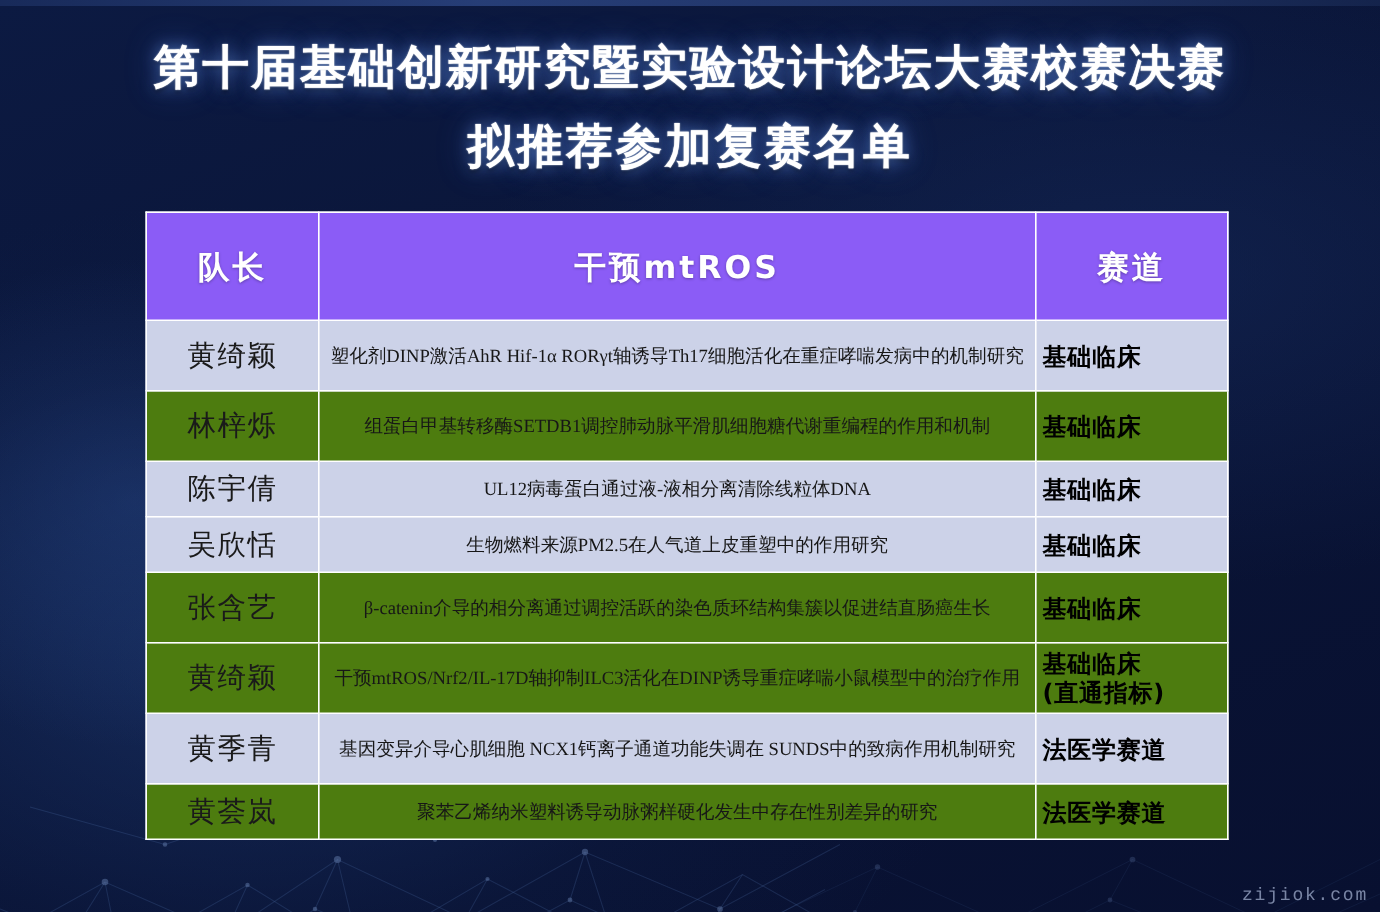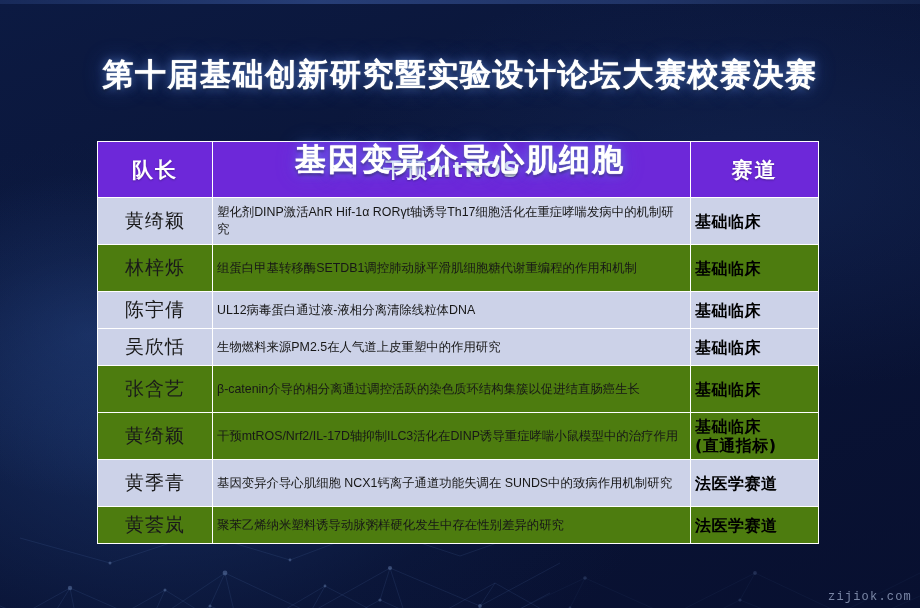--- a/index.html
+++ b/index.html
@@ -70,32 +70,31 @@
 
   
   .title-block {
     position: absolute;
     top: 18px; left: 0;
     width: 920px;
     text-align: center;
     z-index: 5;
   }
   .title-line {
-    font-family: Liberation Mono, monospace;
+    font-family: Liberation Serif, serif;
     font-weight: bold;
     font-size: 31px;
     line-height: 53px;
     color: #ffffff;
     letter-spacing: 1.5px;
     text-shadow:
       0 0 1px #ffffff,
       0 0 10px rgba(120,170,255,0.55),
       0 0 22px rgba(70,120,230,0.45),
       0 2px 3px rgba(0,0,0,0.55);
-    margin-top: 32px;
   }
   .title-line.second { letter-spacing: 2px; }
 
   
   .table-wrap {
     position: absolute;
     left: 97px;
     top: 141px;
     width: 721px;
     z-index: 4;
@@ -106,26 +105,26 @@
     table-layout: fixed;
     background: #e6eaf5;
   }
   table.roster th,
   table.roster td {
     border: 1px solid #ffffff;
     vertical-align: middle;
     padding: 0 4px;
   }
   table.roster thead th {
-    background: #6d28d9;
+    background: #8b5cf6;
     color: #ffffff;
     font-family: "DejaVu Sans", "Liberation Sans", sans-serif;
     font-weight: bold;
     font-size: 21px;
-    height: 56px;
+    height: 72px;
     letter-spacing: 2px;
     text-align: center;
     text-shadow: 0 1px 2px rgba(0,0,0,0.30);
     border-color: #ffffff;
   }
   col.c-leader { width: 115px; }
   col.c-title  { width: 478px; }
   col.c-track  { width: 128px; }
 
   table.roster tbody tr.odd  td { background: #ccd2e8; }
@@ -133,21 +132,22 @@
 
   td.leader {
     text-align: center;
     font-family: "DejaVu Sans", "Liberation Sans", sans-serif;
     font-size: 19px;
     color: #1a1a1a;
     letter-spacing: 1px;
     white-space: nowrap;
   }
   td.work {
-    font-family: Liberation Sans, sans-serif;
+    text-align: center;
+    font-family: Liberation Serif, serif;
     font-size: 12.4px;
     line-height: 17px;
     color: #171717;
     padding: 2px 8px;
   }
   td.track {
     text-align: left;
     font-family: "DejaVu Sans", "Liberation Sans", sans-serif;
     font-weight: bold;
     font-size: 16px;
@@ -226,21 +226,21 @@
         <circle cx="180" cy="198" r="1.5"></circle>
       <circle cx="265" cy="155" r="1.9"></circle>
         <circle cx="350" cy="195" r="1.4"></circle>
       <circle cx="80" cy="190" r="1.4"></circle>
         <circle cx="250" cy="182" r="1.6"></circle>
     </g>
   </svg>
 
   <div class="title-block">
     <div class="title-line">第十届基础创新研究暨实验设计论坛大赛校赛决赛</div>
-    <div class="title-line second">基因变异介导心肌细胞</div>
+    <div class="title-line second">拟推荐参加复赛名单</div>
   </div>
 
   <div class="table-wrap">
     <table class="roster">
       <colgroup>
         <col class="c-leader">
         <col class="c-title">
         <col class="c-track">
       </colgroup>
       <thead>

